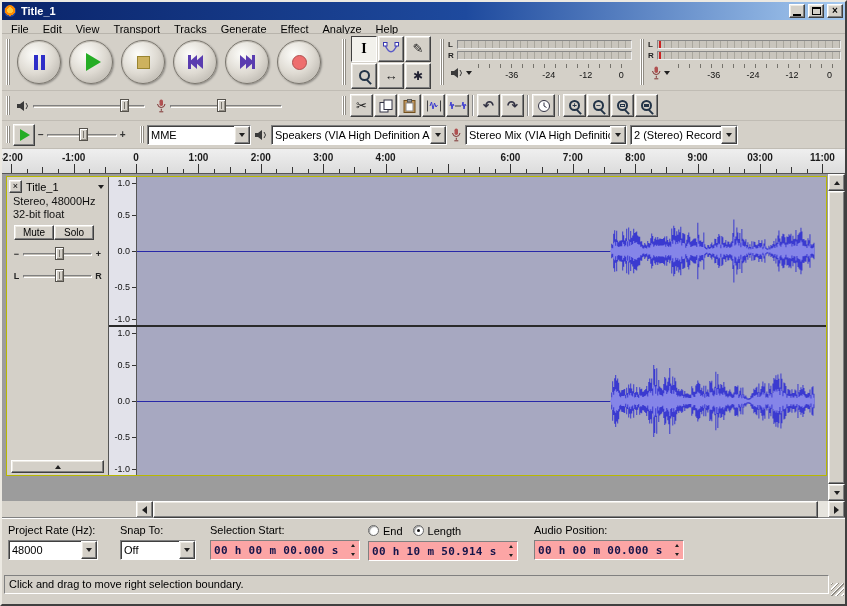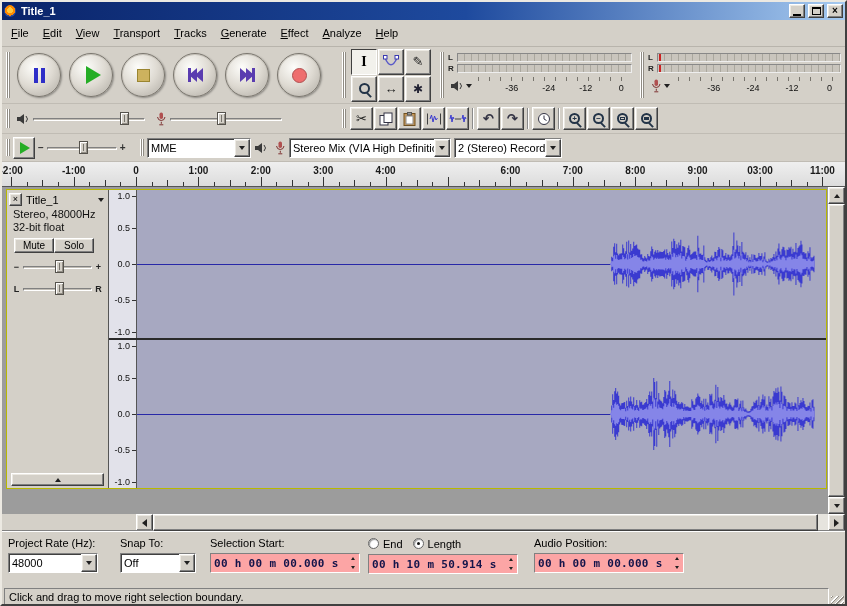--- a/index.html
+++ b/index.html
@@ -17,21 +17,21 @@
 
 
 .titlebar{height:18px;flex:0 0 auto;background:linear-gradient(90deg,#0a246a 0%,#1e4a9e 55%,#a6caf0 100%);display:flex;align-items:center;gap:3px;padding:0 2px}
 .app-icon{width:12px;height:12px;border-radius:50%;background:radial-gradient(circle at 50% 45%,#ffc83c 0 34%,#ff8a00 35% 58%,#2a4a9c 59%);flex:0 0 auto}
 .title-text{color:#fff;font-weight:bold;font-size:11px;flex:1;white-space:nowrap;padding-left:2px}
 .tbtn{width:16px;height:14px;display:flex;align-items:center;justify-content:center;font-size:10px;font-weight:bold;padding:0;line-height:1}
 .glyph-min{width:8px;height:2px;background:#000;margin-top:7px}
 .glyph-max{width:9px;height:8px;border:1px solid #000;border-top-width:2px}
 
 
-.menubar{height:27px;flex:0 0 auto;display:flex;align-items:center;padding-left:2px;border-bottom:1px solid #b8b4ac}
+.menubar{height:14px;flex:0 0 auto;display:flex;padding-left:2px;border-bottom:1px solid #b8b4ac}
 .menu-item{display:inline-block;padding:3px 7px;font-size:11px}
 .menu-item::first-letter{text-decoration:underline}
 
 
 .toolbar-row{display:flex;align-items:stretch;border-bottom:1px solid #c0bcb4;background:#d4d0c8;flex:0 0 auto}
 .row1{height:57px}.row2{height:30px}.row3{height:28px}
 .toolbar{display:flex;align-items:center;padding:1px 3px;position:relative}
 .grip{width:4px;align-self:stretch;margin:4px 3px 4px 1px;background:repeating-linear-gradient(90deg,#fff 0 1px,#908c84 1px 2px)}
 .vsep{width:2px;align-self:stretch;margin:3px 2px;border-left:1px solid #8a8a8a;border-right:1px solid #fff}
 
@@ -418,20 +418,26 @@
         <span class="cbtn raised">
             <span class="darr"></span>
           </span>
       </div>
       <span class="dev-icon">
         <svg width="14" height="12" viewBox="0 0 14 12">
             <path d="M1 4h3l4-3v10L4 8H1z" fill="#3a3a3a"></path>
             <path d="M10 3q3 3 0 6" stroke="#3a3a3a" fill="none"></path>
           </svg>
       </span>
+      <div class="combo" style="width:176px">
+        <span class="val">Speakers (VIA High Definition A</span>
+        <span class="cbtn raised">
+            <span class="darr"></span>
+          </span>
+      </div>
       <span class="dev-icon">
         <svg width="12" height="14" viewBox="0 0 12 14">
             <rect x="4.5" y="0.5" width="3.5" height="6.5" rx="1.7" fill="#b05050"></rect>
             <path d="M2.5 5a3.8 4.2 0 0 0 7.5 0" fill="none" stroke="#7c3030"></path>
             <path d="M6.3 9.8v2M4.3 12.8h4" stroke="#7c3030" fill="none"></path>
           </svg>
       </span>
       <div class="combo" style="width:162px">
         <span class="val">Stereo Mix (VIA High Definition</span>
         <span class="cbtn raised">

